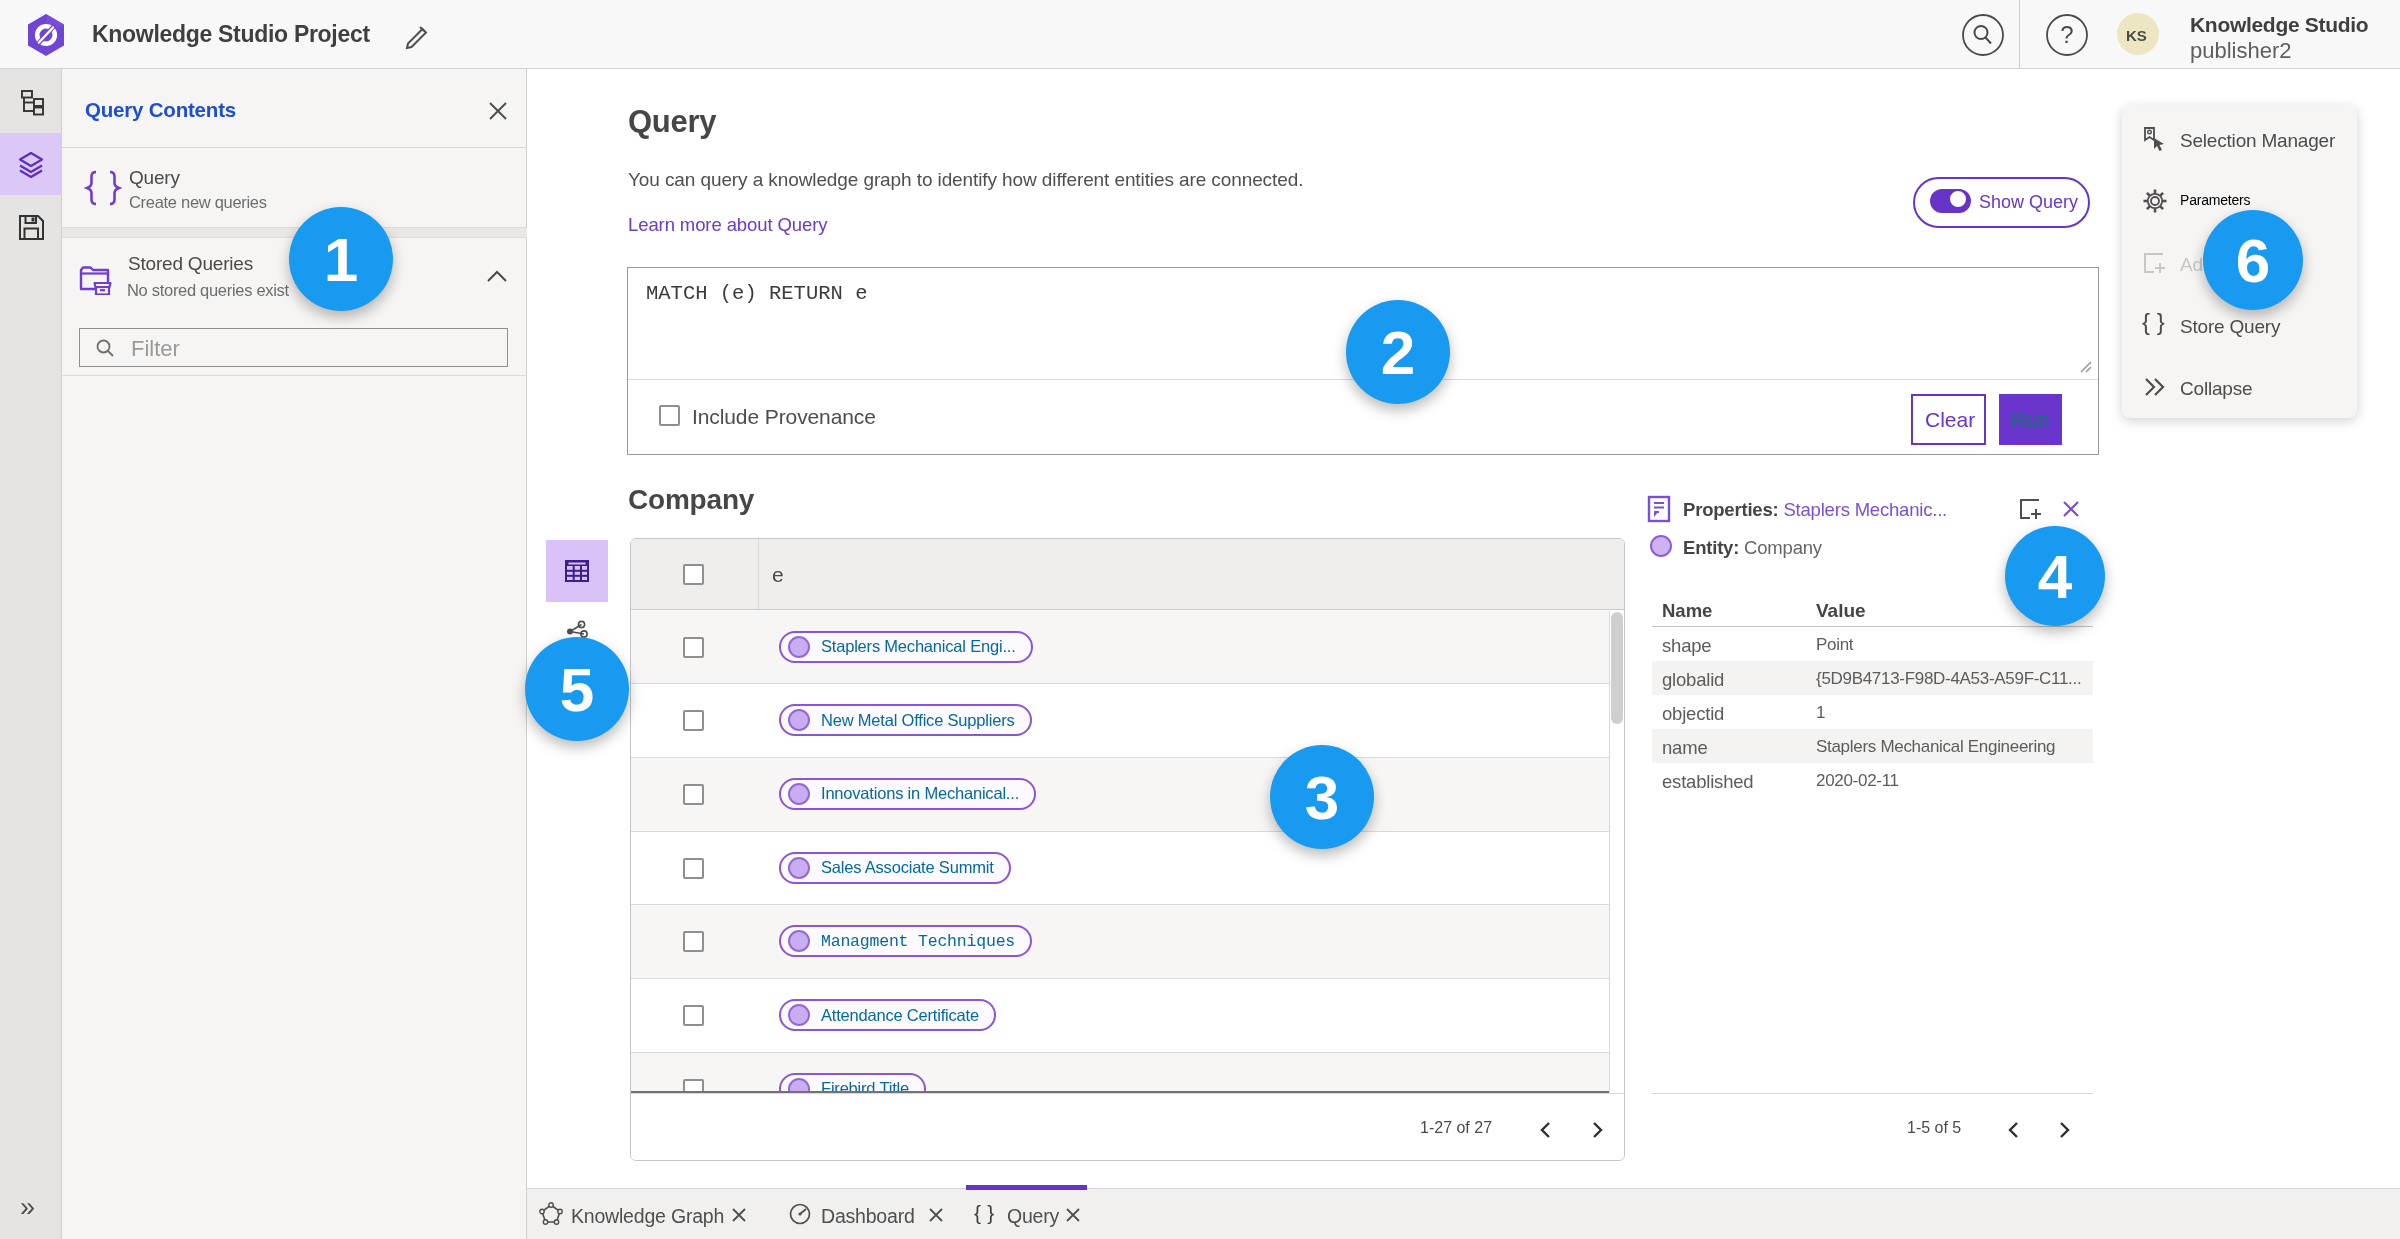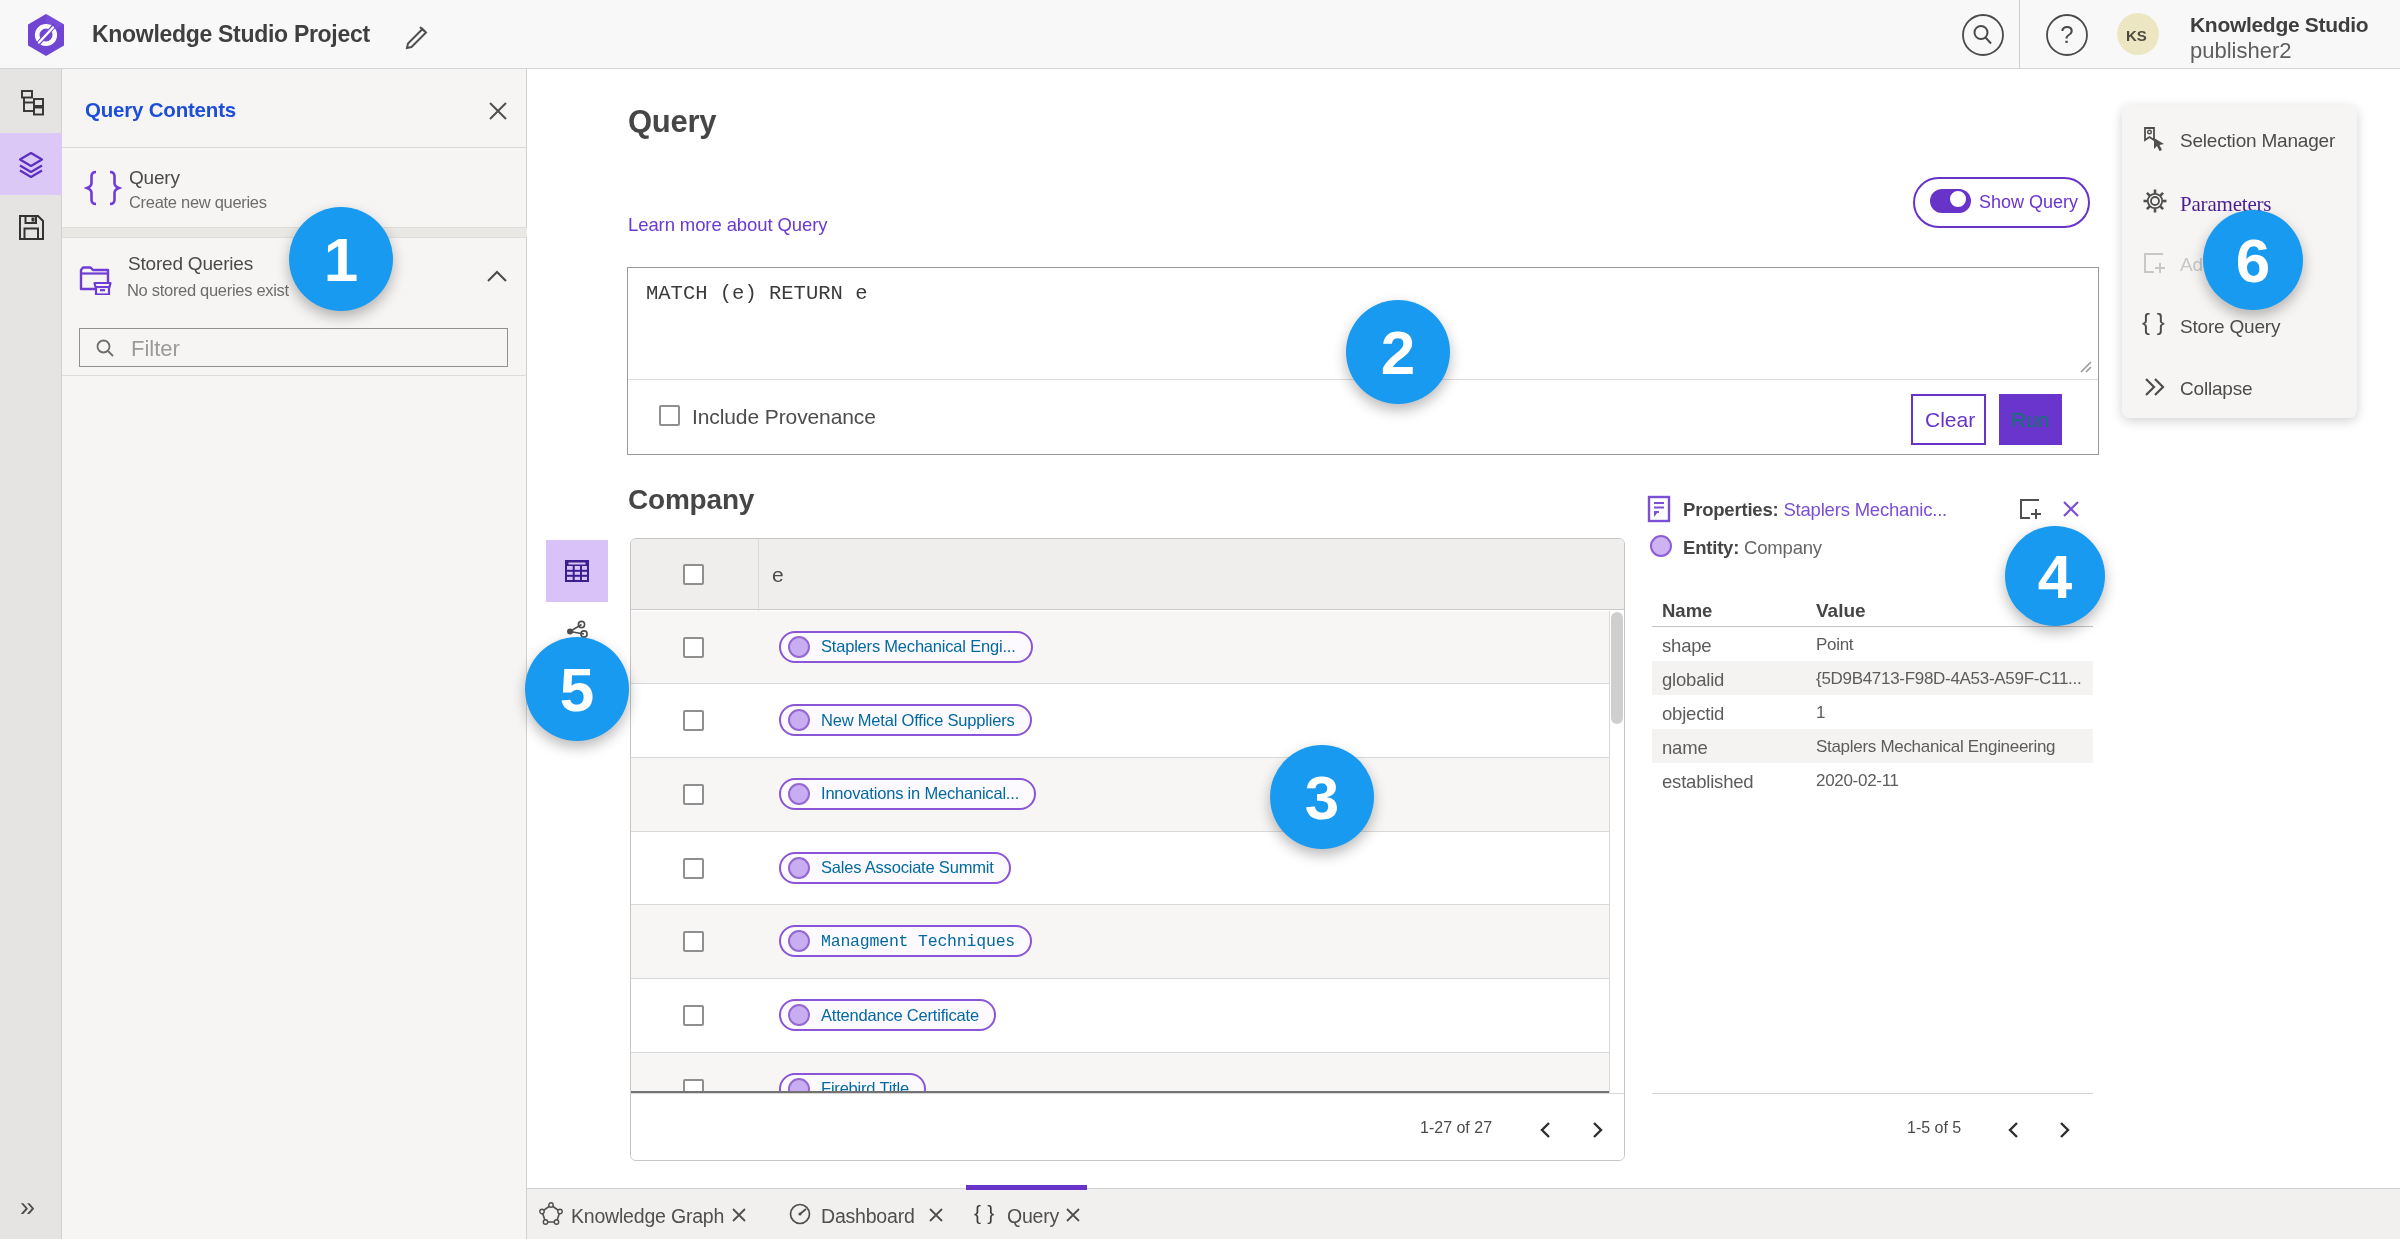--- a/index.html
+++ b/index.html
@@ -98,20 +98,21 @@
 </svg>
 <div class="abs" style="left:79px;top:328px;width:429px;height:39px;border:1px solid #8f8f8f;background:#f6f5f3;"></div>
 <svg class="abs" style="left:95px;top:338px;" width="20" height="20" viewBox="0 0 20 20">
   <circle cx="8.5" cy="8.5" r="6" fill="none" stroke="#6e6e6e" stroke-width="1.8"></circle>
   <line x1="13" y1="13" x2="18" y2="18" stroke="#6e6e6e" stroke-width="1.8"></line>
 </svg>
 <div class="txt" style="left:131px;top:336px;font-size:22px;color:#9a9a9a;">Filter</div>
 <div class="abs" style="left:62px;top:375px;width:465px;height:1px;background:#dcdcdc;"></div>
 
 <div class="txt" style="left:628px;top:104px;font-size:31px;font-weight:700;letter-spacing:-0.3px;color:#464646;">Query</div>
+<div class="txt" style="left:628px;top:169px;font-size:19px;letter-spacing:-0.1px;color:#4f4f4f;">You can query a knowledge graph to identify how different entities are connected.</div>
 <div class="txt" style="left:628px;top:214px;font-size:18.5px;letter-spacing:-0.1px;color:#6b3ad2;">Learn more about Query</div>
 
 <div class="abs" style="left:1913px;top:177px;width:177px;height:51px;border:2px solid #6733c9;border-radius:26px;background:#fff;"></div>
 <div class="abs" style="left:1930px;top:189px;width:41px;height:24px;border-radius:12px;background:#6733c9;"></div>
 <div class="abs" style="left:1948px;top:189px;width:20px;height:20px;border-radius:50%;background:#fff;border:2px solid #6733c9;"></div>
 <div class="txt" style="left:1979px;top:192px;font-size:18px;letter-spacing:0px;color:#6b35cf;">Show Query</div>
 
 <div class="abs" style="left:627px;top:267px;width:1472px;height:188px;border:1px solid #999999;background:#fff;"></div>
 <div class="txt" style="left:646px;top:282px;font-size:20.5px;font-family:'Liberation Mono',monospace;color:#3b3b3b;">MATCH (e) RETURN e</div>
 <div class="abs" style="left:628px;top:379px;width:1470px;height:1px;background:#dcdcdc;"></div>
@@ -280,21 +281,21 @@
     <line x1="13" y1="1.5" x2="13" y2="5.5"></line>
         <line x1="13" y1="20.5" x2="13" y2="24.5"></line>
     <line x1="1.5" y1="13" x2="5.5" y2="13"></line>
         <line x1="20.5" y1="13" x2="24.5" y2="13"></line>
     <line x1="4.9" y1="4.9" x2="7.7" y2="7.7"></line>
         <line x1="18.3" y1="18.3" x2="21.1" y2="21.1"></line>
     <line x1="21.1" y1="4.9" x2="18.3" y2="7.7"></line>
         <line x1="7.7" y1="18.3" x2="4.9" y2="21.1"></line>
   </g>
 </svg>
-<div class="txt" style="left:2180px;top:192px;font-size:21px;letter-spacing:-0.2px;color:#4c1d95;font-family:Liberation Serif, serif;">Parameters</div>
+<div class="txt" style="left:2180px;top:192px;font-size:14px;letter-spacing:-0.2px;color:#000000;">Parameters</div>
 <svg class="abs" style="left:2142px;top:250px;" width="26" height="26" viewBox="0 0 26 26">
   <path d="M21 4 H3 V22 H12" fill="none" stroke="#c7c7c7" stroke-width="2"></path>
   <path d="M18 13 V23 M13 18 H23" stroke="#c7c7c7" stroke-width="2"></path>
 </svg>
 <div class="txt" style="left:2180px;top:254px;font-size:19px;letter-spacing:-0.2px;color:#c7c7c7;">Add</div>
 <div class="txt" style="left:2142px;top:308px;font-size:24px;color:#4c4c4c;letter-spacing:1px;">{ }</div>
 <div class="txt" style="left:2180px;top:316px;font-size:19px;letter-spacing:-0.2px;color:#4c4c4c;">Store Query</div>
 <svg class="abs" style="left:2142px;top:376px;" width="26" height="22" viewBox="0 0 26 22">
   <path d="M4 3 L12 11 L4 19 M13 3 L21 11 L13 19" fill="none" stroke="#4c4c4c" stroke-width="2.2"></path>
 </svg>

